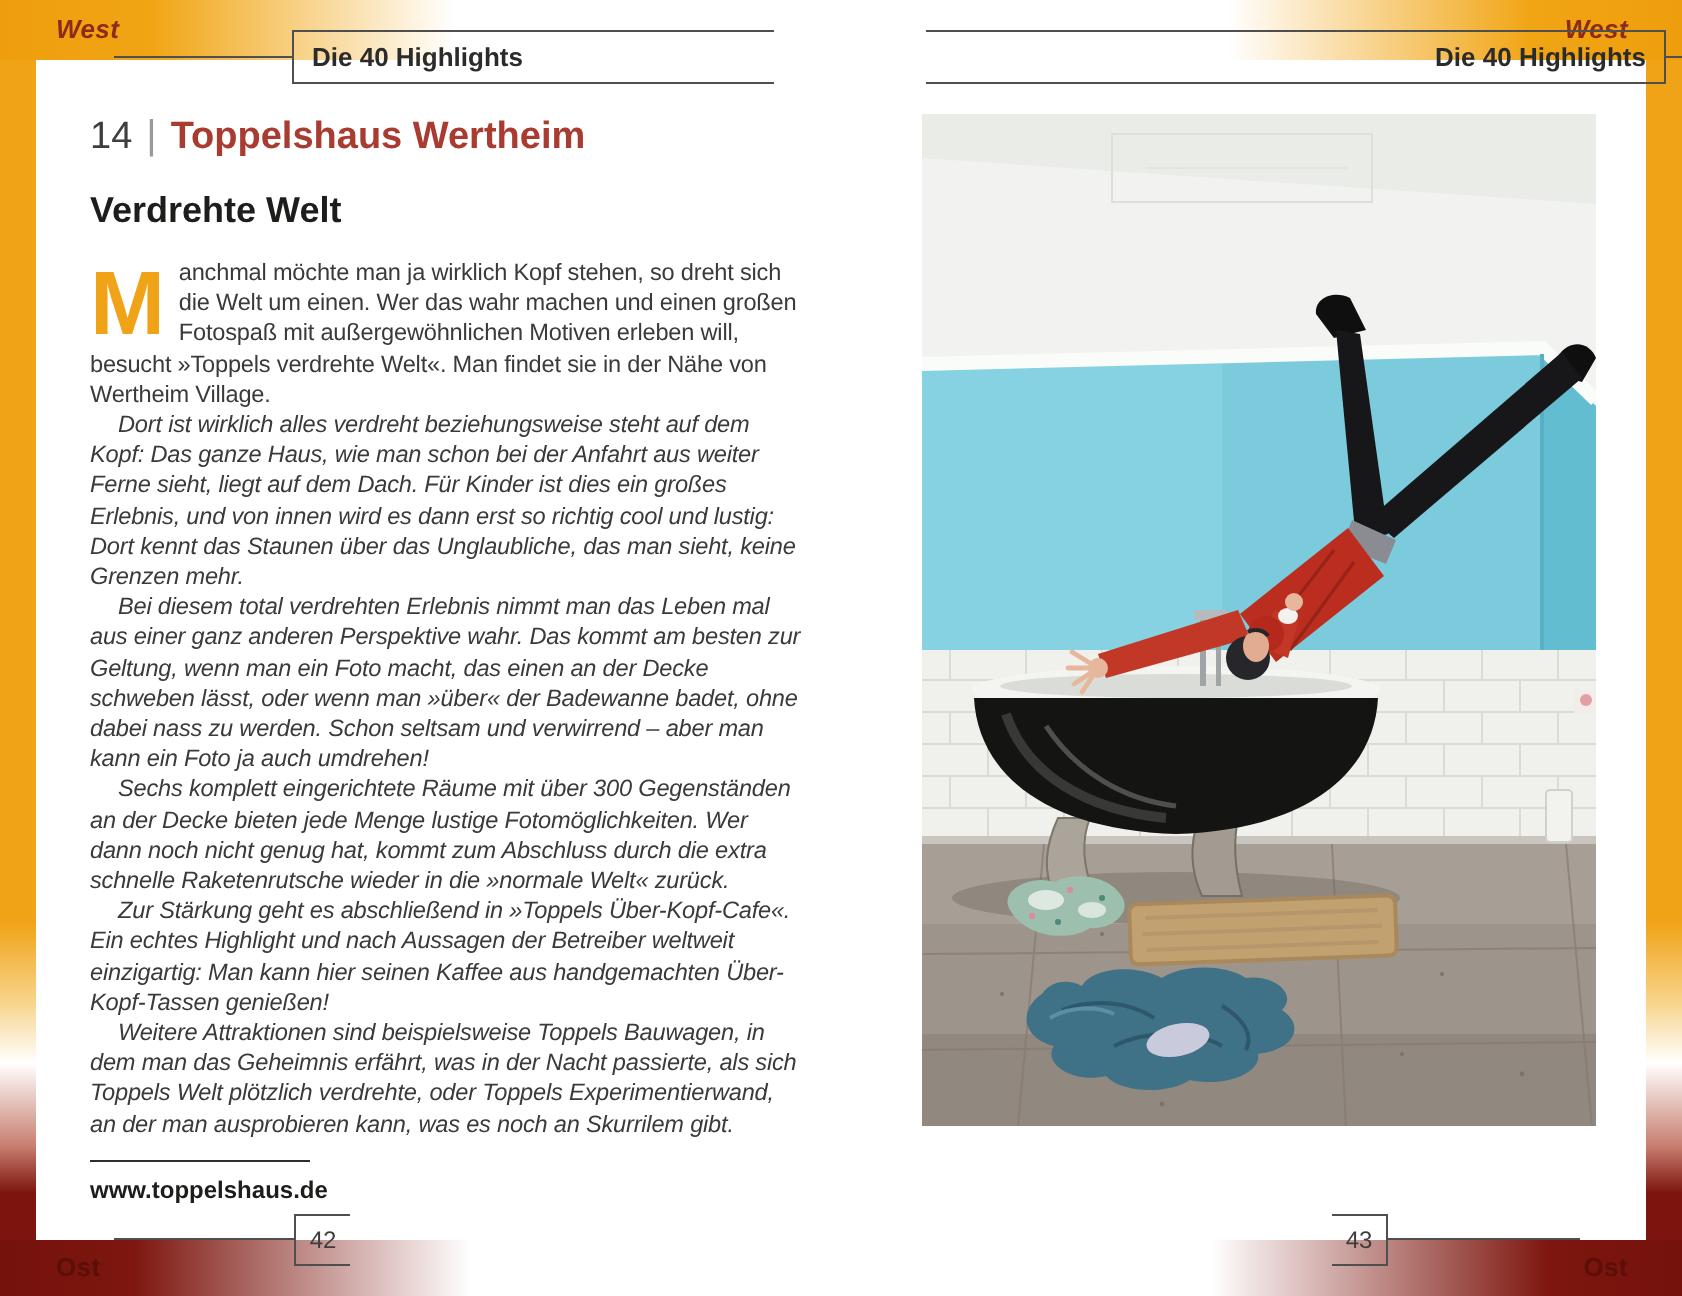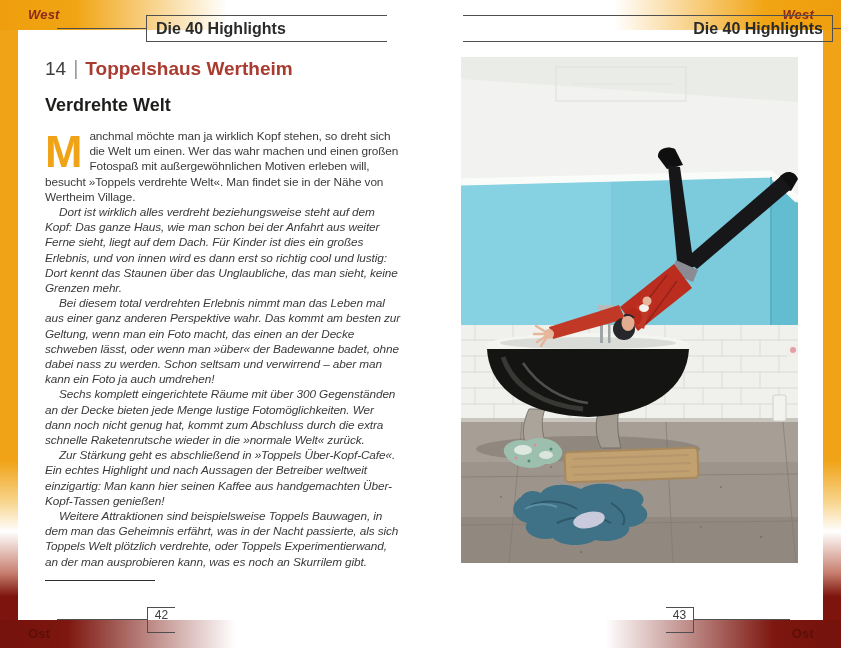--- a/index.html
+++ b/index.html
@@ -14,28 +14,28 @@
     background:linear-gradient(180deg,#f0a316 0%,#f0a316 73%,#f8d58e 80%,#ffffff 85%,#c87f6f 92%,#7d150e 96%,#7d150e 100%);}
   .stripe-left{left:0;}
   .stripe-right{left:823px;}
   .corner-label{position:absolute;font-size:13px;font-weight:bold;letter-spacing:.2px;}
   .corner-label.top{top:7px;color:#8c2b18;}
   .corner-label.bottom{top:626px;color:#5c0f08;}
   .corner-label.lft{left:28px;}
   .corner-label.rgt{right:27px;}
   
   .tab{position:absolute;top:15px;height:25px;display:flex;align-items:center;
-       font-size:16px;font-weight:bold;color:#2b2b2b;}
+       font-size:13px;font-weight:bold;color:#2b2b2b;}
   .tab-left{left:146px;width:231px;border:1px solid #4f4f4f;border-right:none;padding-left:9px;}
   .tab-left::before{content:"";position:absolute;left:-90px;top:12px;width:89px;height:1px;background:#4f4f4f;}
   .tab-right{left:463px;width:360px;border:1px solid #4f4f4f;border-left:none;
              justify-content:flex-end;padding-right:9px;}
   .tab-right::after{content:"";position:absolute;right:-16px;top:12px;width:16px;height:1px;background:#4f4f4f;}
   
-  .pagenum{position:absolute;top:607px;height:24px;width:27px;display:flex;
+  .pagenum{position:absolute;top:607px;height:24px;width:27px;display:flex;align-items:center;
            justify-content:center;font-size:12px;color:#3d3d3d;}
   .pagenum-left{left:147px;border:1px solid #4f4f4f;border-right:none;}
   .pagenum-left::before{content:"";position:absolute;left:-91px;top:11px;width:90px;height:1px;background:#4f4f4f;}
   .pagenum-right{left:666px;border:1px solid #4f4f4f;border-left:none;}
   .pagenum-right::after{content:"";position:absolute;right:-97px;top:11px;width:96px;height:1px;background:#4f4f4f;}
   
   .article{position:absolute;left:45px;top:57px;width:356px;color:#3a3a3a;}
   .article-title{margin:0;display:flex;align-items:baseline;gap:7px;font-size:19px;line-height:22px;}
   .chapter-num{font-weight:400;color:#3e3e3e;}
   .title-sep{font-weight:300;color:#9a9a9a;font-size:20px;}
@@ -83,20 +83,21 @@
     <h2 class="subtitle">Verdrehte Welt</h2>
     <div class="bodytext">
       <p><span class="dropcap">M</span><span>anchmal möchte man ja wirklich Kopf stehen, so dreht sich die Welt um einen. Wer das wahr machen und einen großen Fotospaß mit außergewöhnlichen Motiven erleben will, besucht »Toppels verdrehte Welt«. Man findet sie in der Nähe von Wertheim Village.</span></p>
       <p class="indent">Dort ist wirklich alles verdreht beziehungsweise steht auf dem Kopf: Das ganze Haus, wie man schon bei der Anfahrt aus weiter Ferne sieht, liegt auf dem Dach. Für Kinder ist dies ein großes Erlebnis, und von innen wird es dann erst so richtig cool und lustig: Dort kennt das Staunen über das Unglaubliche, das man sieht, keine Grenzen mehr.</p>
       <p class="indent">Bei diesem total verdrehten Erlebnis nimmt man das Leben mal aus einer ganz anderen Perspektive wahr. Das kommt am besten zur Geltung, wenn man ein Foto macht, das einen an der Decke schweben lässt, oder wenn man »über« der Badewanne badet, ohne dabei nass zu werden. Schon seltsam und verwirrend – aber man kann ein Foto ja auch umdrehen!</p>
       <p class="indent">Sechs komplett eingerichtete Räume mit über 300 Gegenständen an der Decke bieten jede Menge lustige Fotomöglichkeiten. Wer dann noch nicht genug hat, kommt zum Abschluss durch die extra schnelle Raketenrutsche wieder in die »normale Welt« zurück.</p>
       <p class="indent">Zur Stärkung geht es abschließend in »Toppels Über-Kopf-Cafe«. Ein echtes Highlight und nach Aussagen der Betreiber weltweit einzigartig: Man kann hier seinen Kaffee aus handgemachten Über-Kopf-Tassen genießen!</p>
       <p class="indent">Weitere Attraktionen sind beispielsweise Toppels Bauwagen, in dem man das Geheimnis erfährt, was in der Nacht passierte, als sich Toppels Welt plötzlich verdrehte, oder Toppels Experimentierwand, an der man ausprobieren kann, was es noch an Skurrilem gibt.</p>
     </div>
     <div class="ref-rule"></div>
+    <div class="weblink">www.toppelshaus.de</div>
   </div>
 
   <div class="photo">
     <svg width="337" height="506" viewBox="0 0 337 506" xmlns="http://www.w3.org/2000/svg">
 
       <g>
         <rect x="0" y="0" width="337" height="165" fill="#f2f3f0"></rect>
         <polygon points="0,0 337,0 337,45 0,22" fill="#eaece8"></polygon>
         <rect x="95" y="10" width="130" height="34" fill="none" stroke="#dddfd9" stroke-width="1"></rect>
         <line x1="112" y1="27" x2="213" y2="27" stroke="#e3e5e0" stroke-width="1"></line>

